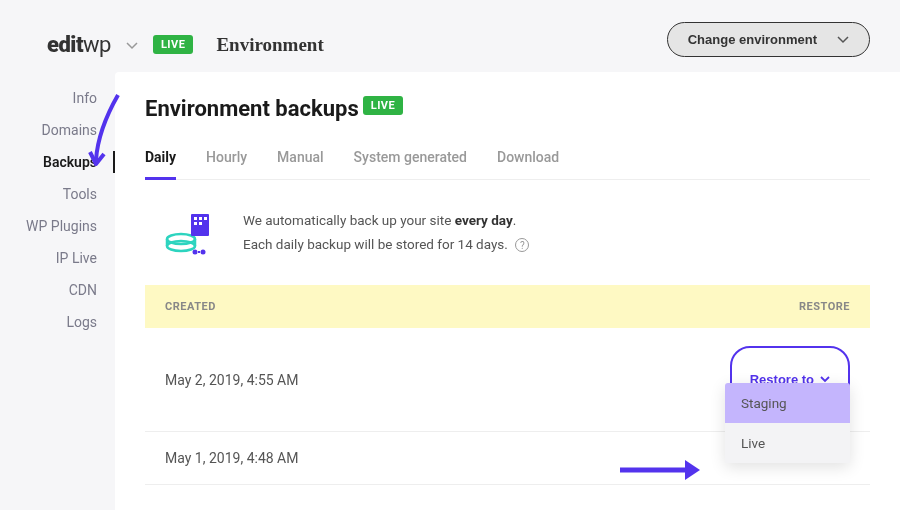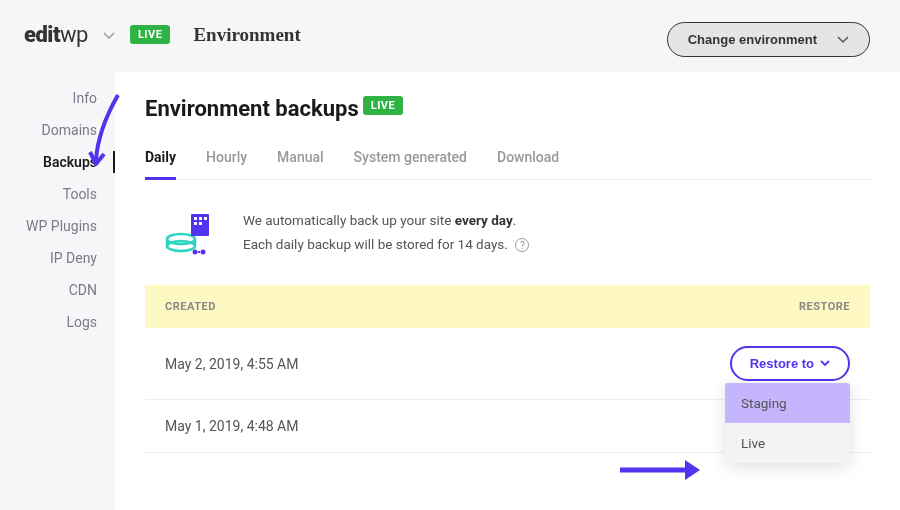--- a/index.html
+++ b/index.html
@@ -5,22 +5,22 @@
     * { margin: 0; padding: 0; box-sizing: border-box; }
     body {
       font-family: -apple-system, BlinkMacSystemFont, 'Segoe UI', Roboto, sans-serif;
       background: #f6f6f8;
       width: 900px;
       height: 510px;
       overflow: hidden;
     }
     .header {
       display: flex;
-      align-items: flex-start;
-      padding: 22px 30px 15px 24px;
+      align-items: flex-end;
+      padding: 22px 30px 15px 47px;
       justify-content: space-between;
     }
     .header-left {
       display: flex;
       align-items: center;
       gap: 15px;
     }
     .logo {
       font-size: 22px;
       font-weight: 700;
@@ -174,21 +174,21 @@
       border-bottom: 1px solid #eee;
       font-size: 14px;
       color: #555;
       position: relative;
     }
     .restore-btn {
       border: 2px solid #5333ed;
       color: #5333ed;
       background: #fff;
       border-radius: 20px;
-      padding: 8px 18px;
+      padding: 24px 18px;
       font-size: 13px;
       font-weight: 600;
       display: flex;
       align-items: center;
       gap: 6px;
       cursor: pointer;
     }
     .dropdown {
       position: absolute;
       right: 20px;
@@ -247,21 +247,21 @@
   </button>
 </div>
 
 <div class="main-area">
   <nav class="sidebar">
     <div class="sidebar-item"><span>Info</span></div>
     <div class="sidebar-item"><span>Domains</span></div>
     <div class="sidebar-item active"><span>Backups</span></div>
     <div class="sidebar-item"><span>Tools</span></div>
     <div class="sidebar-item"><span>WP Plugins</span></div>
-    <div class="sidebar-item"><span>IP Deny</span></div>
+    <div class="sidebar-item"><span>IP Live</span></div>
     <div class="sidebar-item"><span>CDN</span></div>
     <div class="sidebar-item"><span>Logs</span></div>
   </nav>
 
   <main class="content">
     <div class="page-title-row">
       <h1 class="page-title">Environment backups</h1>
       <span class="live-badge">LIVE</span>
     </div>
 

